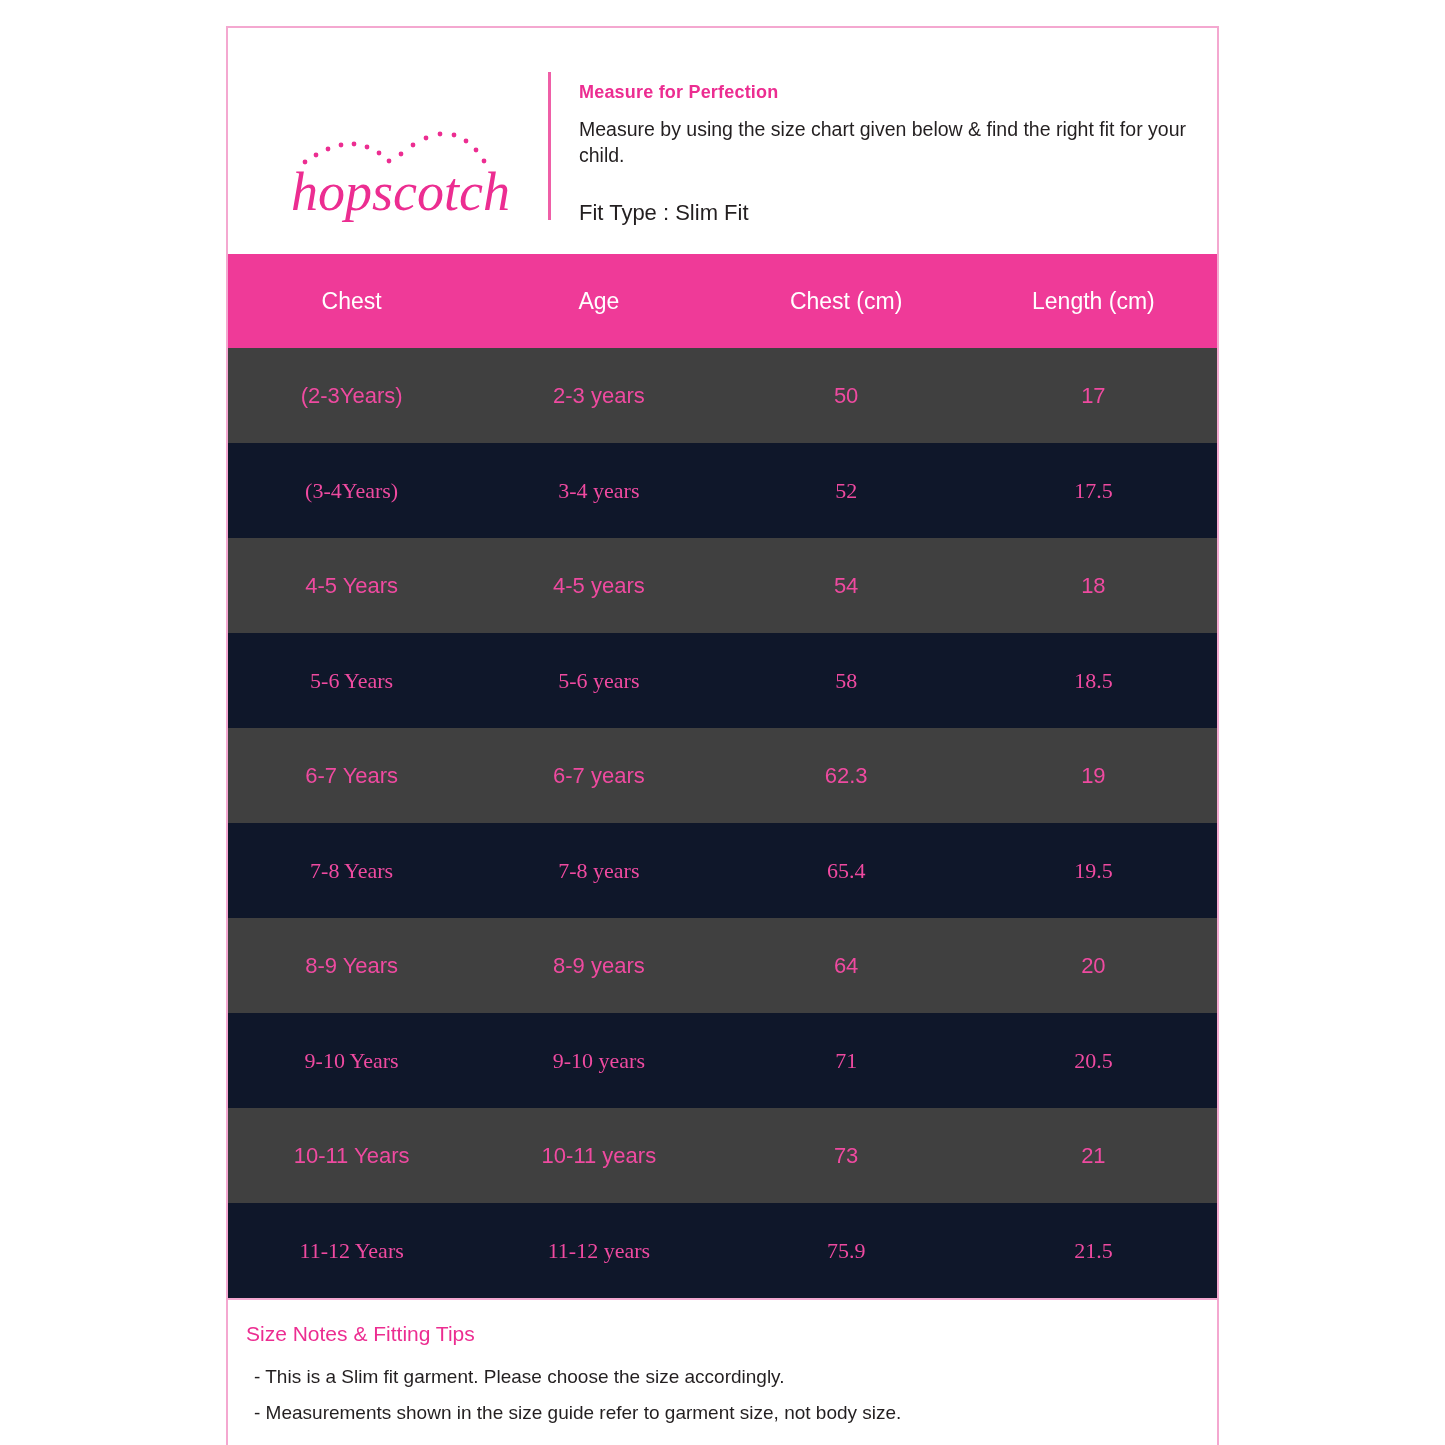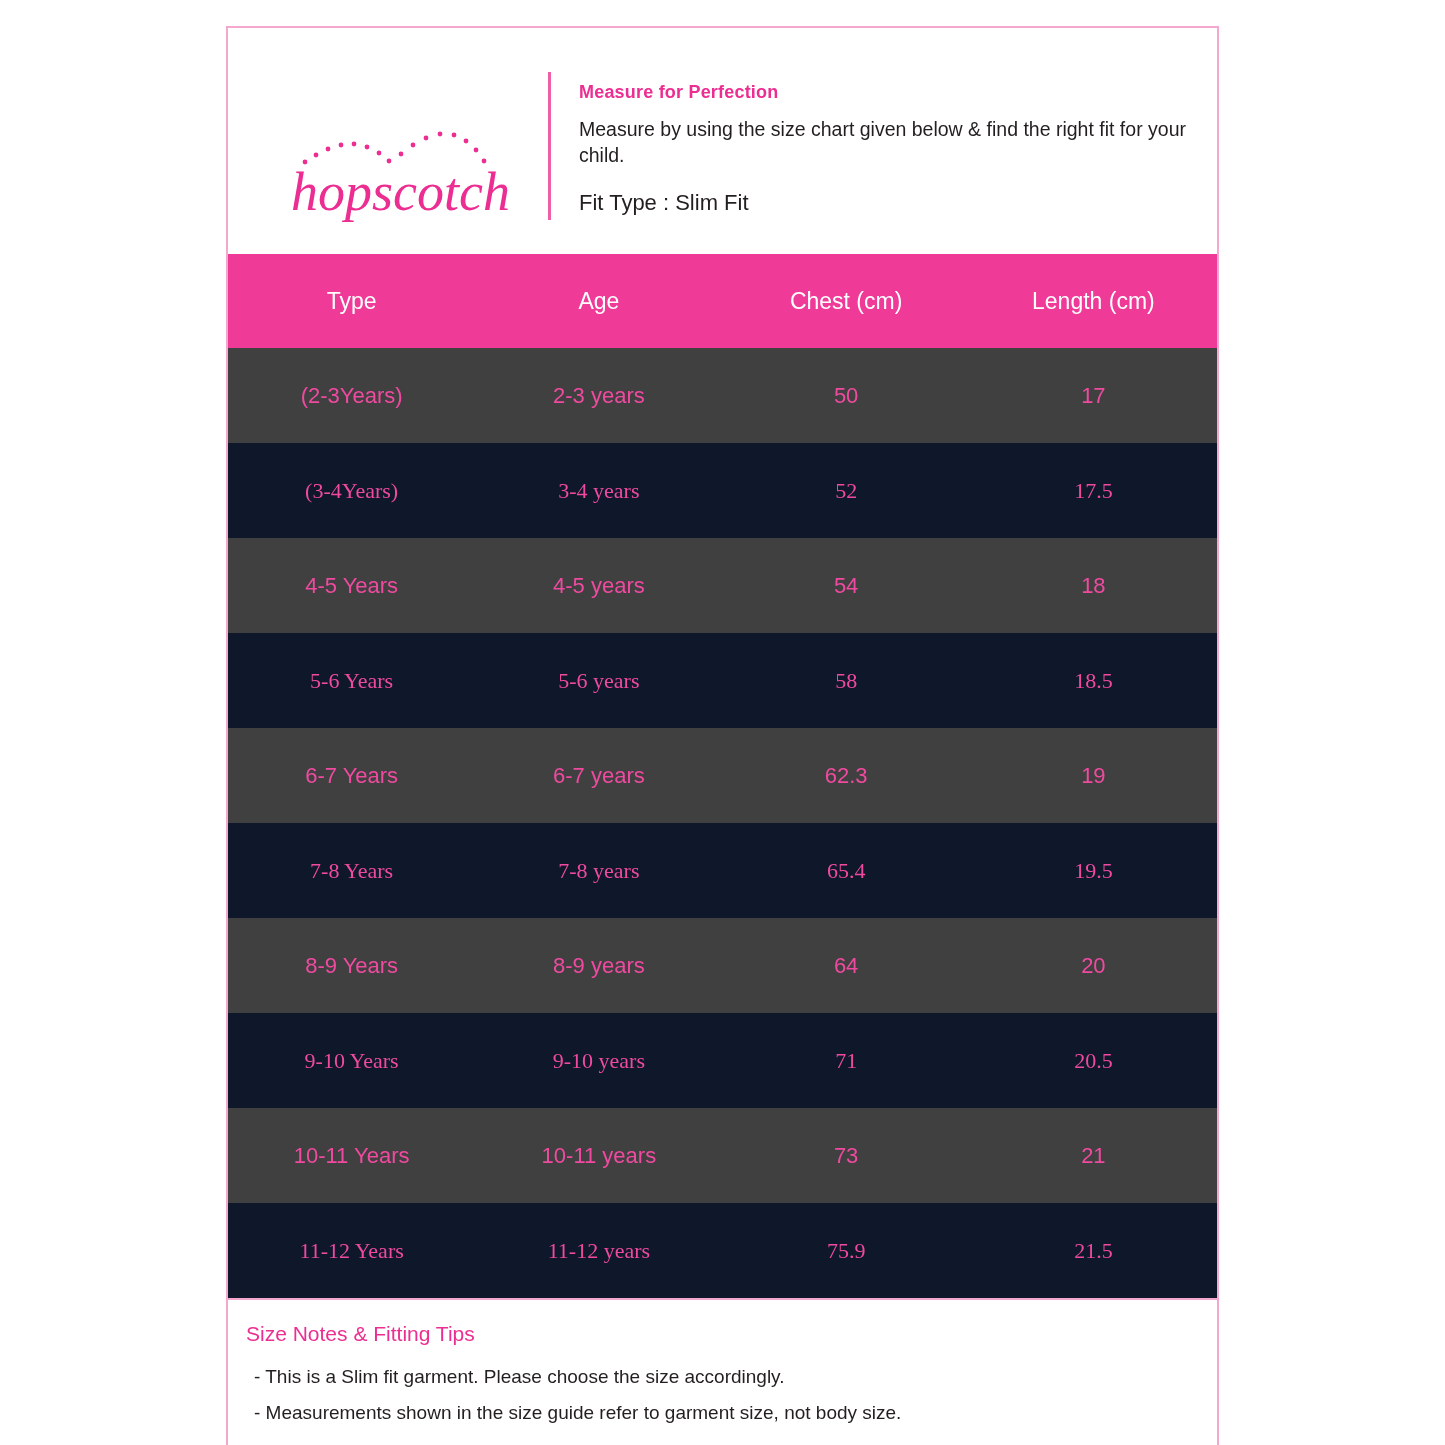--- a/index.html
+++ b/index.html
@@ -67,21 +67,21 @@
   }
   .header-line {
     font-size: 19.5px;
     color: #231f20;
     line-height: 1.32;
     margin: 0;
   }
   .fit-type {
     font-size: 22px;
     color: #231f20;
-    margin-top: 22px;
+    margin-top: 32px;
   }
 
   
   .table {
     width: 100%;
     border-collapse: collapse;
     table-layout: fixed;
   }
   .table th {
     background: #ef3a98;
@@ -155,21 +155,21 @@
       <div class="header-text">
         <p class="header-title">Measure for Perfection</p>
         <p class="header-line">Measure by using the size chart given below &amp; find the right fit for your child.</p>
         <div class="fit-type">Fit Type : Slim Fit</div>
       </div>
     </div>
 
     <table class="table">
       <thead>
         <tr>
-          <th>Type</th>
+          <th>Chest</th>
           <th>Age</th>
           <th>Chest (cm)</th>
           <th>Length (cm)</th>
         </tr>
       </thead>
       <tbody>
         <tr class="odd">
           <td>(2-3Years)</td>
           <td>2-3 years</td>
           <td>50</td>

